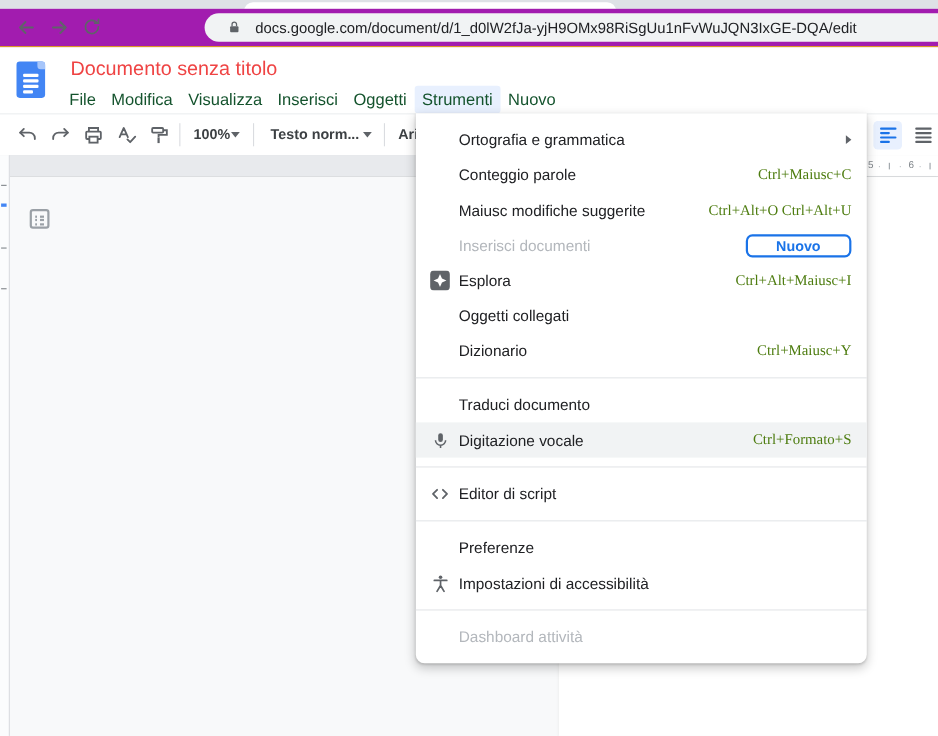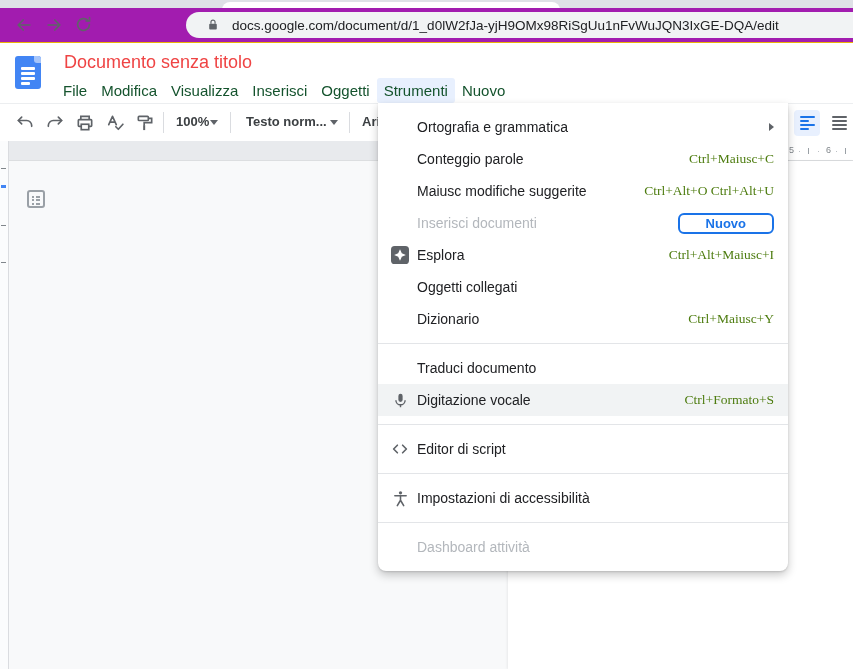--- a/index.html
+++ b/index.html
@@ -250,20 +250,23 @@
         <span class="menu-icon">
           <svg width="18" height="18" viewBox="0 0 24 24" fill="none" stroke="#5f6368" stroke-width="2.2" stroke-linecap="round" stroke-linejoin="round">
             <path d="M8.5 7 3.5 12l5 5"></path>
             <path d="M15.5 7l5 5-5 5"></path>
           </svg>
         </span>
         <span class="menu-label">Editor di script</span>
       </div>
       <div class="menu-div"></div>
       <div class="menu-row">
+        <span class="menu-label">Preferenze</span>
+      </div>
+      <div class="menu-row">
         <span class="menu-icon">
           <svg width="17" height="17" viewBox="0 0 24 24">
             <circle cx="12" cy="4" r="2.3" fill="#5f6368"></circle>
             <path d="M4 8h16M12 8v6.5M12 14.5 7.5 22M12 14.5l4.5 7.5" fill="none" stroke="#5f6368" stroke-width="2.2" stroke-linecap="round"></path>
           </svg>
         </span>
         <span class="menu-label">Impostazioni di accessibilità</span>
       </div>
       <div class="menu-div"></div>
       <div class="menu-row disabled">

